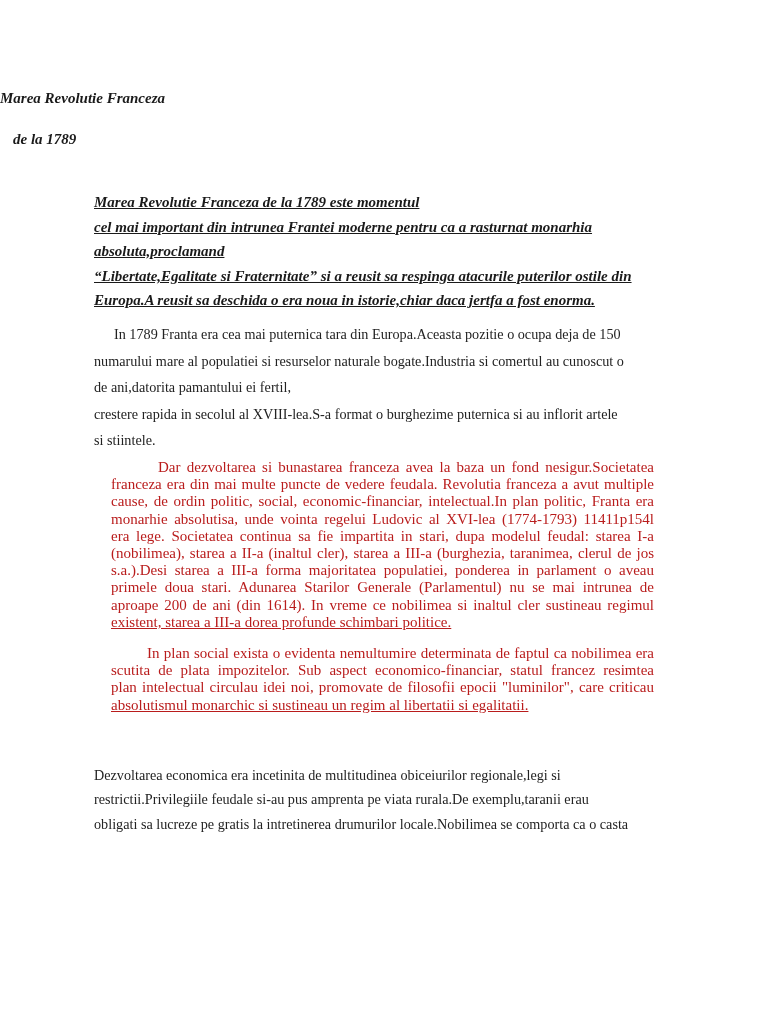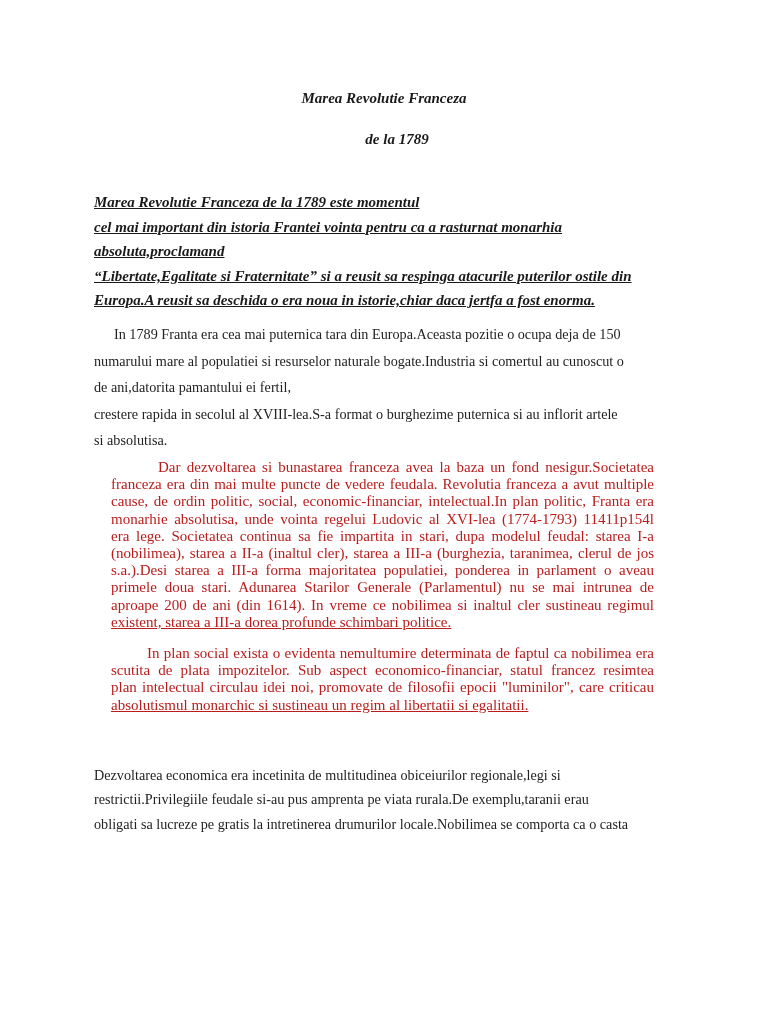--- a/index.html
+++ b/index.html
@@ -17,21 +17,20 @@
     }
     .page {
       position: absolute;
       left: 0; top: 0;
       width: 768px; height: 1024px;
     }
     .title {
       position: absolute;
       left: 0;
       width: 768px;
-      text-align: center;
       font-style: italic;
       font-weight: bold;
       font-size: 15px;
     }
     .title.t1 { top: 90px; }
     .title.t2 { top: 131px; padding-left: 13px; }
 
     .intro {
       position: absolute;
       left: 94px;
@@ -84,32 +83,32 @@
   </style>
 </head>
 <body>
 
 <div class="page">
   <div class="title t1">Marea Revolutie Franceza</div>
   <div class="title t2">de la 1789</div>
 
   <div class="intro">
     <span class="line">Marea Revolutie Franceza de la 1789 este momentul</span>
-    <span class="line">cel mai important din istoria Frantei vointa pentru ca a rasturnat monarhia </span>
+    <span class="line">cel mai important din intrunea Frantei moderne pentru ca a rasturnat monarhia </span>
     <span class="line">absoluta,proclamand</span>
     <span class="line">“Libertate,Egalitate si Fraternitate” si a reusit  sa respinga atacurile puterilor ostile din </span>
     <span class="line">Europa.A reusit sa deschida o era noua in istorie,chiar daca jertfa a fost enorma.</span>
   </div>
 
   <div class="para1">
     <span class="line indent">In 1789 Franta era cea mai puternica tara din Europa.Aceasta pozitie o ocupa deja de 150</span>
     <span class="line">numarului mare al populatiei si resurselor naturale bogate.Industria si comertul au cunoscut o</span>
     <span class="line">de ani,datorita pamantului ei fertil,</span>
     <span class="line">crestere rapida in secolul al XVIII-lea.S-a format o burghezime puternica si au inflorit artele</span>
-    <span class="line">si absolutisa.</span>
+    <span class="line">si stiintele.</span>
   </div>
 
   <div class="block b1">
     <span class="line" style="padding-left:47px">Dar dezvoltarea si bunastarea franceza avea la baza un fond nesigur.Societatea</span>
     <span class="line">franceza era din mai multe puncte de vedere feudala. Revolutia franceza a avut multiple</span>
     <span class="line">cause, de ordin politic, social, economic-financiar, intelectual.In plan politic, Franta era</span>
     <span class="line">monarhie absolutisa, unde vointa regelui Ludovic al XVI-lea (1774-1793) 11411p154l</span>
     <span class="line">era lege. Societatea continua sa fie impartita in stari, dupa modelul feudal: starea I-a</span>
     <span class="line">(nobilimea), starea a II-a (inaltul cler), starea a III-a (burghezia, taranimea, clerul de jos</span>
     <span class="line">s.a.).Desi starea a III-a forma majoritatea populatiei, ponderea in parlament o aveau</span>

